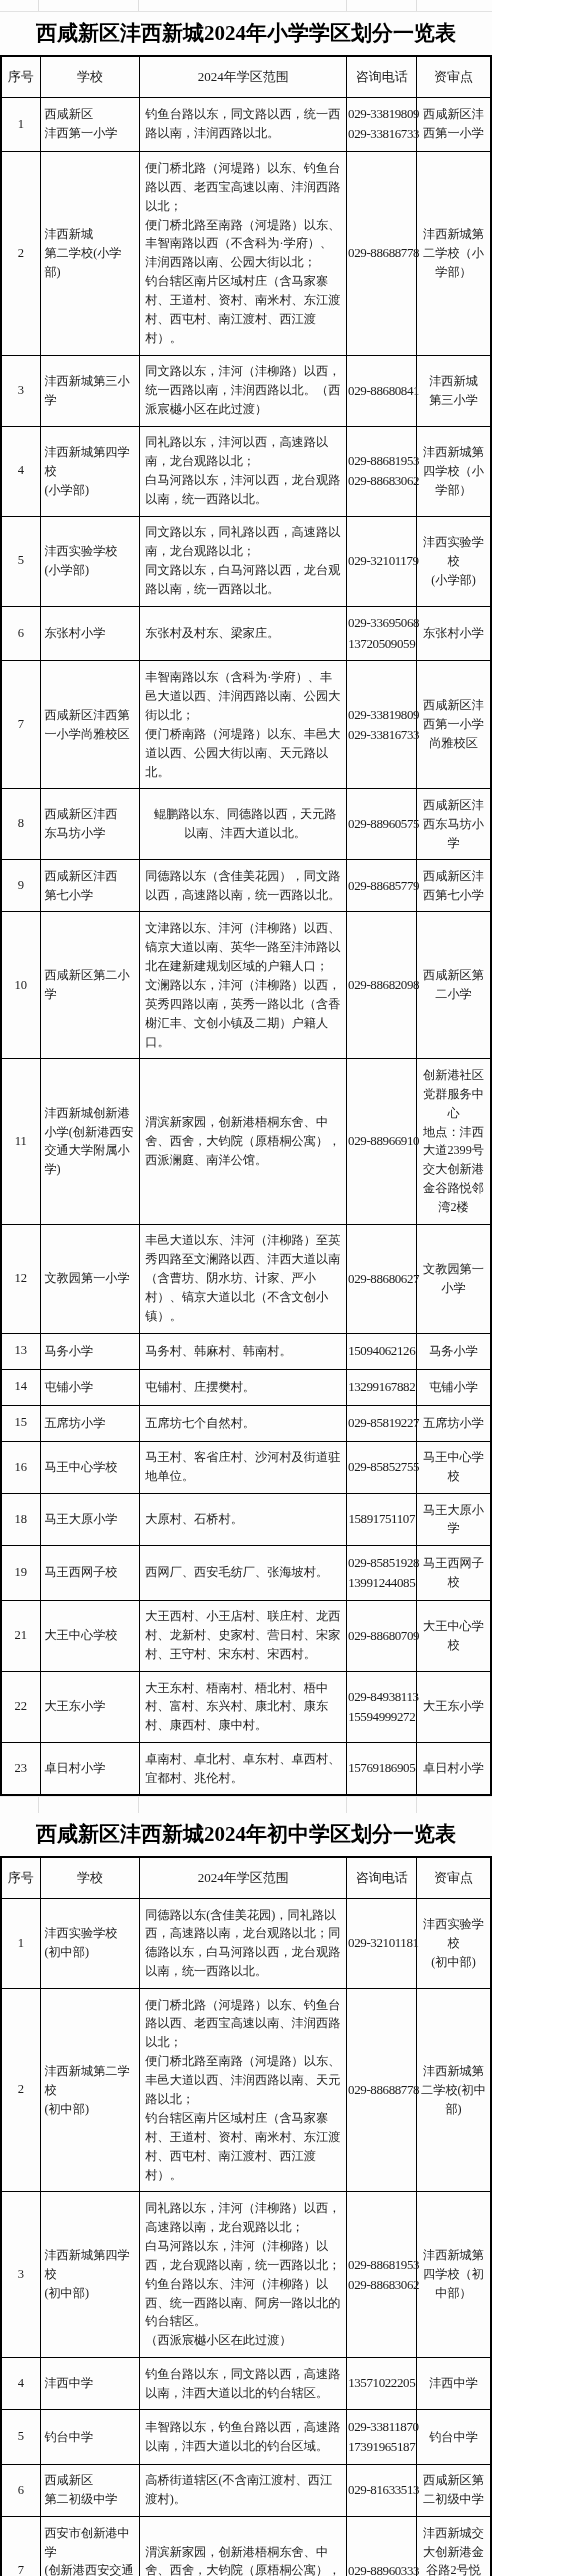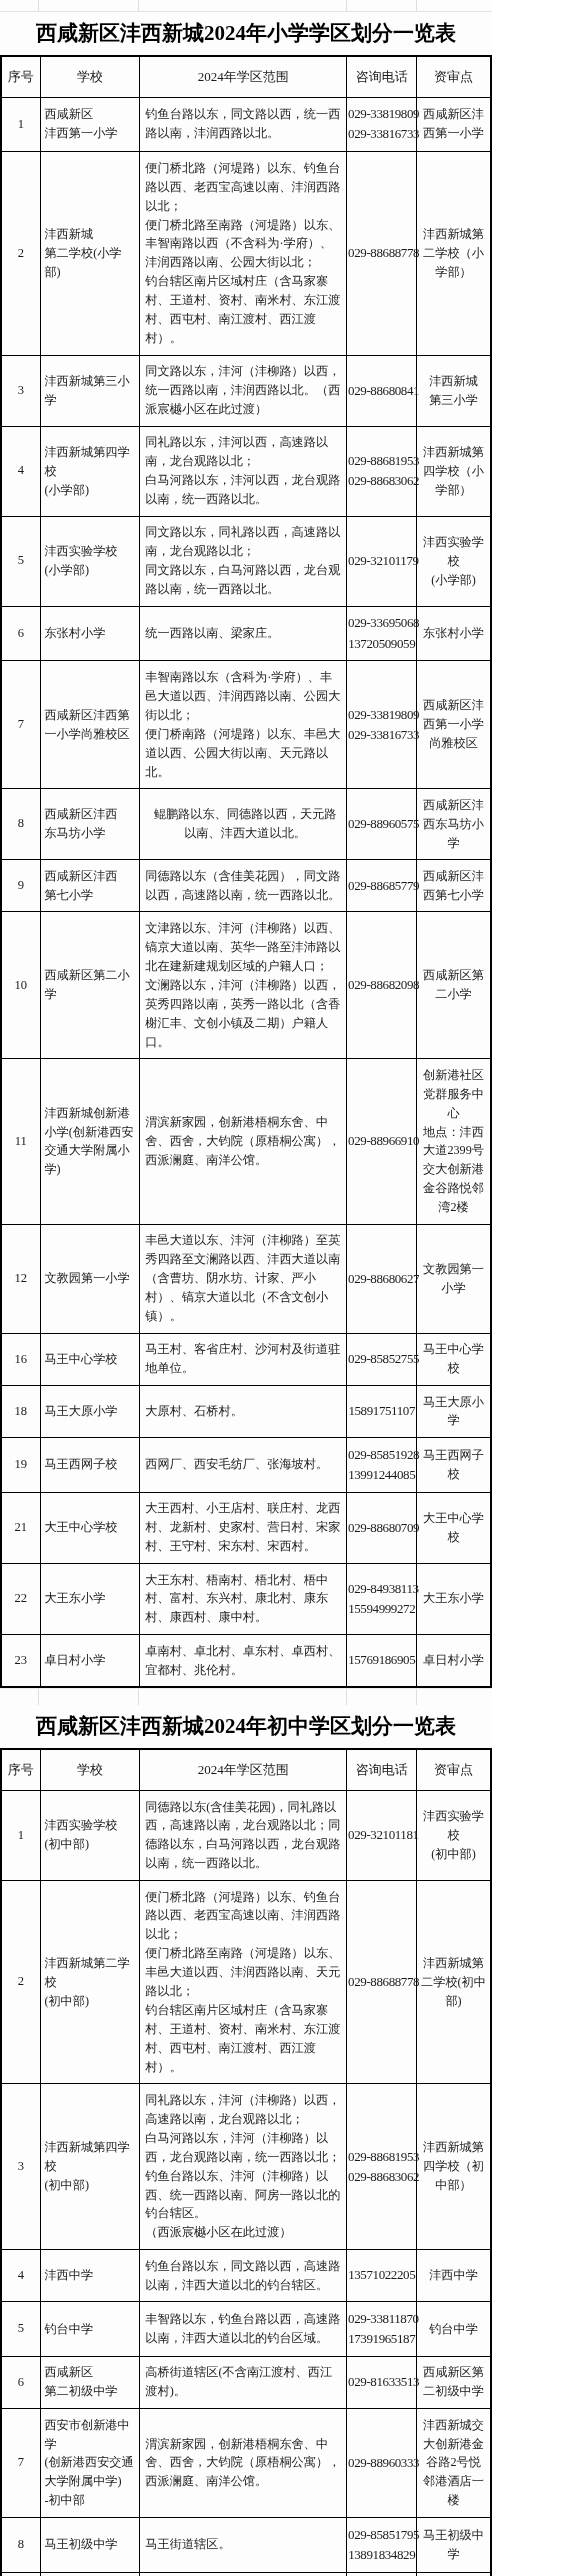--- a/index.html
+++ b/index.html
@@ -135,21 +135,21 @@
     <td class="c-phone">
             <div>029-32101179</div>
           </td>
     <td class="c-review">沣西实验学校
 (小学部)</td>
   </tr>
         <tr>
     <td class="c-no">6</td>
     <td class="c-school">东张村小学</td>
     <td class="c-range">
-            <p>统一西路以南、梁家庄。</p>
+            <p>东张村及村东、梁家庄。</p>
           </td>
     <td class="c-phone">
             <div>029-33695068</div>
             <div>13720509059</div>
           </td>
     <td class="c-review">东张村小学</td>
   </tr>
         <tr>
     <td class="c-no">7</td>
     <td class="c-school">西咸新区沣西第一小学尚雅校区</td>
@@ -214,20 +214,53 @@
         <tr>
     <td class="c-no">12</td>
     <td class="c-school">文教园第一小学</td>
     <td class="c-range">
             <p>丰邑大道以东、沣河（沣柳路）至英秀四路至文澜路以西、沣西大道以南（含曹坊、阴水坊、计家、严小村）、镐京大道以北（不含文创小镇）。</p>
           </td>
     <td class="c-phone">
             <div>029-88680627</div>
           </td>
     <td class="c-review">文教园第一小学</td>
+  </tr>
+        <tr>
+    <td class="c-no">13</td>
+    <td class="c-school">马务小学</td>
+    <td class="c-range">
+            <p>马务村、韩麻村、韩南村。</p>
+          </td>
+    <td class="c-phone">
+            <div>15094062126</div>
+          </td>
+    <td class="c-review">马务小学</td>
+  </tr>
+        <tr>
+    <td class="c-no">14</td>
+    <td class="c-school">屯铺小学</td>
+    <td class="c-range">
+            <p>屯铺村、庄摆樊村。</p>
+          </td>
+    <td class="c-phone">
+            <div>13299167882</div>
+          </td>
+    <td class="c-review">屯铺小学</td>
+  </tr>
+        <tr>
+    <td class="c-no">15</td>
+    <td class="c-school">五席坊小学</td>
+    <td class="c-range">
+            <p>五席坊七个自然村。</p>
+          </td>
+    <td class="c-phone">
+            <div>029-85819227</div>
+          </td>
+    <td class="c-review">五席坊小学</td>
   </tr>
         <tr>
     <td class="c-no">16</td>
     <td class="c-school">马王中心学校</td>
     <td class="c-range">
             <p>马王村、客省庄村、沙河村及街道驻地单位。</p>
           </td>
     <td class="c-phone">
             <div>029-85852755</div>
           </td>

